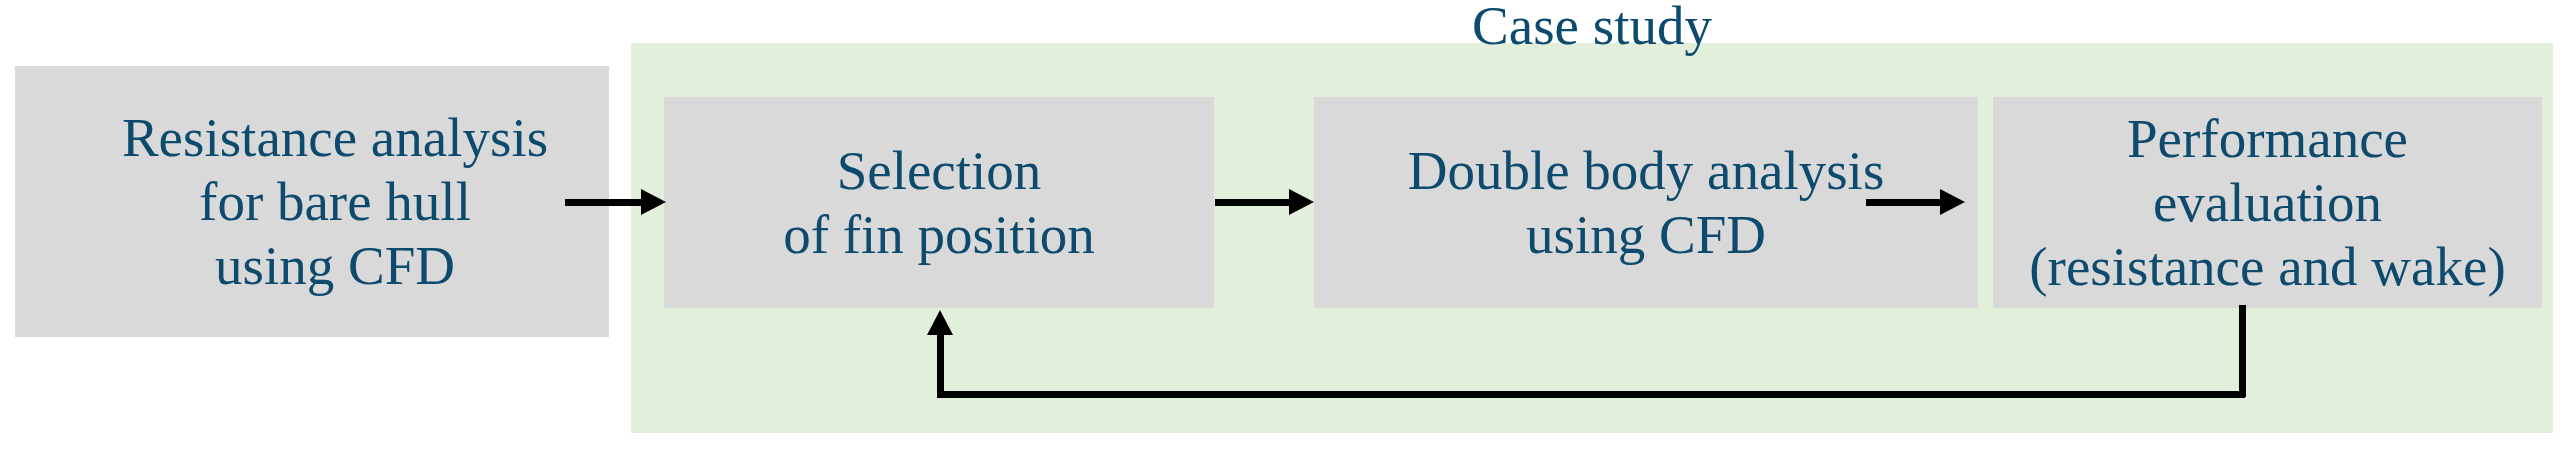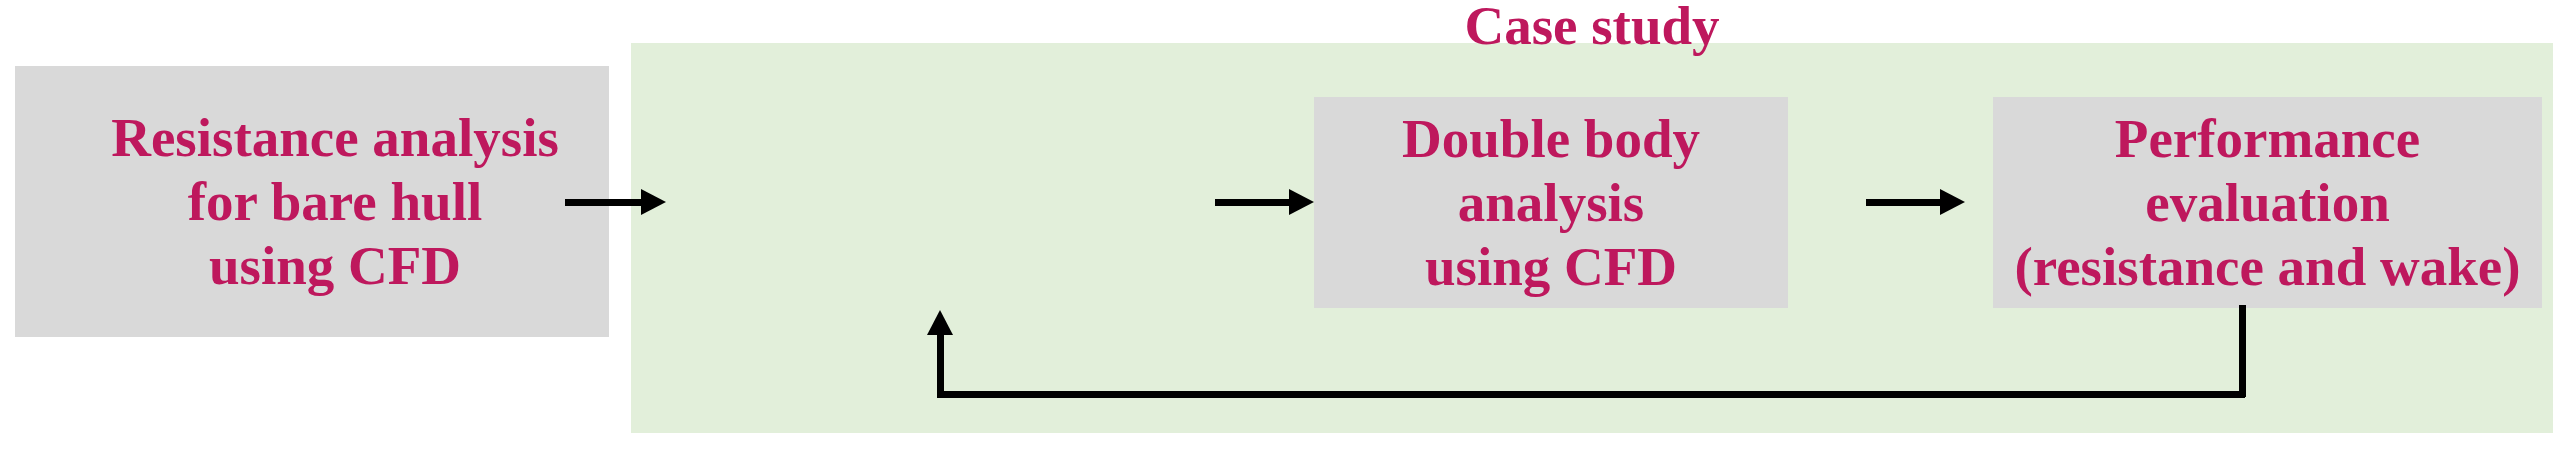--- a/index.html
+++ b/index.html
@@ -7,22 +7,21 @@
     padding: 0;
     background: #ffffff;
   }
   .canvas {
     position: relative;
     width: 2576px;
     height: 461px;
     background: #ffffff;
     overflow: hidden;
     font-family: "Liberation Serif", "DejaVu Serif", serif;
-    color: #be185d;
-    font-weight: bold;
+    color: #0c4a6e;
   }
   .group {
     position: absolute;
     left: 631px;
     top: 43px;
     width: 1922px;
     height: 390px;
     background: #e2efda;
   }
   .group-title {
@@ -46,21 +45,21 @@
     text-align: center;
     z-index: 2;
   }
   .box-label {
     font-size: 55px;
     line-height: 64px;
     white-space: pre-line;
   }
   .box-1 { left: 15px;   top: 66px;  width: 548px; height: 271px; padding-left: 46px; }
   .box-2 { left: 664px;  top: 97px; width: 550px; height: 211px; }
-  .box-3 { left: 1314px; top: 97px; width: 474px; height: 211px; }
+  .box-3 { left: 1314px; top: 97px; width: 664px; height: 211px; }
   .box-4 { left: 1965px; top: 97px; width: 549px; height: 211px; margin-left: 28px; }
 
   .hline, .vline {
     position: absolute;
     background: #000000;
     z-index: 4;
   }
   .arrow-head-right {
     position: absolute;
     width: 0; height: 0;
@@ -96,20 +95,24 @@
 <div class="canvas">
 
   <div class="group"></div>
   <div class="group-title">Case study</div>
 
   <div class="box box-1">
     <span class="box-label">Resistance analysis
 for bare hull
 using CFD</span>
   </div>
+  <div class="box box-2">
+    <span class="box-label">Selection
+of fin position</span>
+  </div>
   <div class="box box-3">
     <span class="box-label">Double body analysis
 using CFD</span>
   </div>
   <div class="box box-4">
     <span class="box-label">Performance
 evaluation
 (resistance and wake)</span>
   </div>
 

